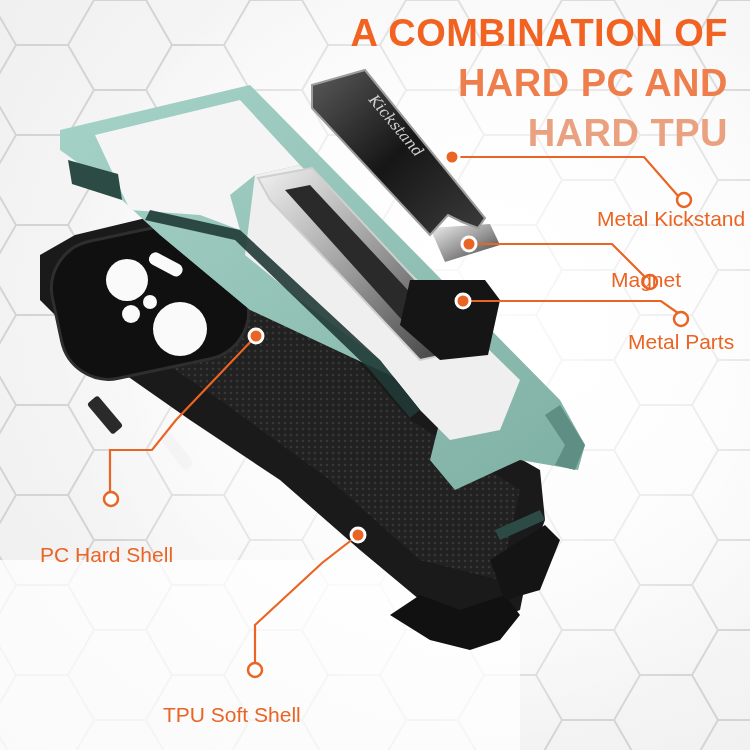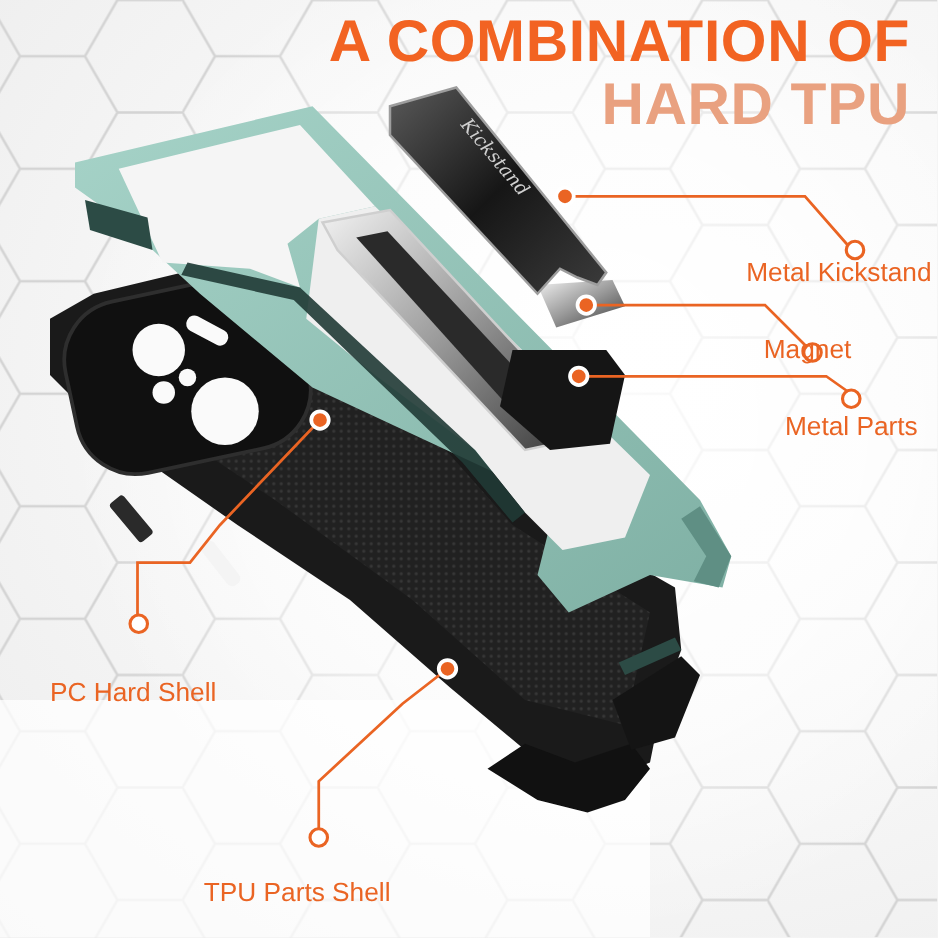--- a/index.html
+++ b/index.html
@@ -3,21 +3,21 @@
 <meta charset="utf-8">
 <style>
   html, body { margin:0; padding:0; }
   body { width:750px; height:750px; overflow:hidden; position:relative;
          font-family: "Liberation Sans", "DejaVu Sans", sans-serif;
          background:#f4f4f4; }
   .canvas { position:absolute; left:0; top:0; width:750px; height:750px; overflow:hidden;
             background: radial-gradient(ellipse at 70% 40%, #ffffff 0%, #f6f6f6 55%, #ececec 100%); }
   svg.layer { position:absolute; left:0; top:0; }
   .headline { position:absolute; right:22px; top:8px; text-align:right;
-              font-weight:bold; font-size:47px; line-height:50px; letter-spacing:0.5px; }
+              font-weight:bold; font-size:38px; line-height:50px; letter-spacing:0.5px; }
   .headline .l1 { color:#f26322; }
   .headline .l2 { color:#ee7f4d; }
   .headline .l3 { color:#e9a180; }
   .callout-label { position:absolute; color:#ea6423; font-size:21px; white-space:nowrap;text-align:center; }
 </style>
 </head>
 <body>
 
 <div class="canvas">
 
@@ -127,22 +127,23 @@
       <circle cx="684" cy="200" r="7"></circle>
       <circle cx="650" cy="282" r="7"></circle>
       <circle cx="681" cy="319" r="7"></circle>
       <circle cx="111" cy="499" r="7"></circle>
       <circle cx="255" cy="670" r="7"></circle>
     </g>
   </svg>
 
   <div class="headline">
     <div class="l1">A COMBINATION OF</div>
+    <div class="l2">HARD PC AND</div>
     <div class="l3">HARD TPU</div>
   </div>
 
   <div class="callout-label" style="left:597px; top:207px;">Metal Kickstand</div>
   <div class="callout-label" style="left:611px; top:268px;">Magnet</div>
   <div class="callout-label" style="left:628px; top:330px;">Metal Parts</div>
   <div class="callout-label" style="left:40px; top:519px;margin-top:24px;">PC Hard Shell</div>
-  <div class="callout-label" style="left:163px; top:703px;">TPU Parts Shell</div>
+  <div class="callout-label" style="left:163px; top:703px;">TPU Soft Shell</div>
 
 </div>
 
 </body></html>

